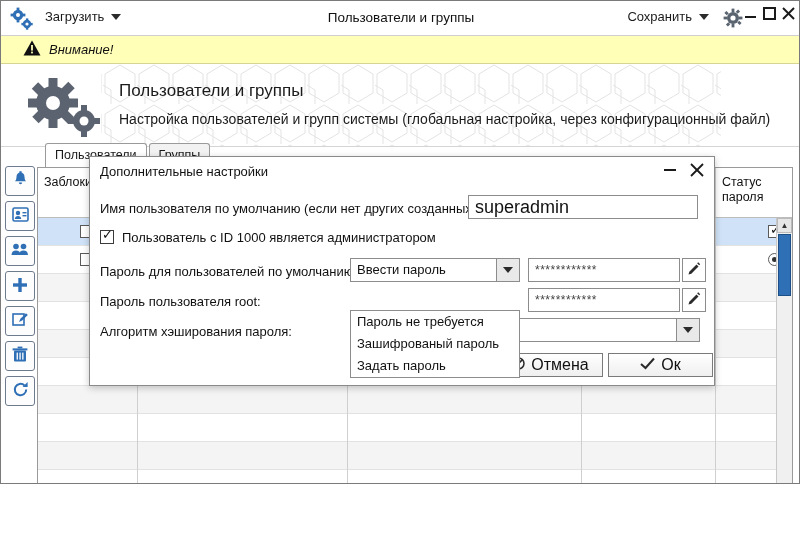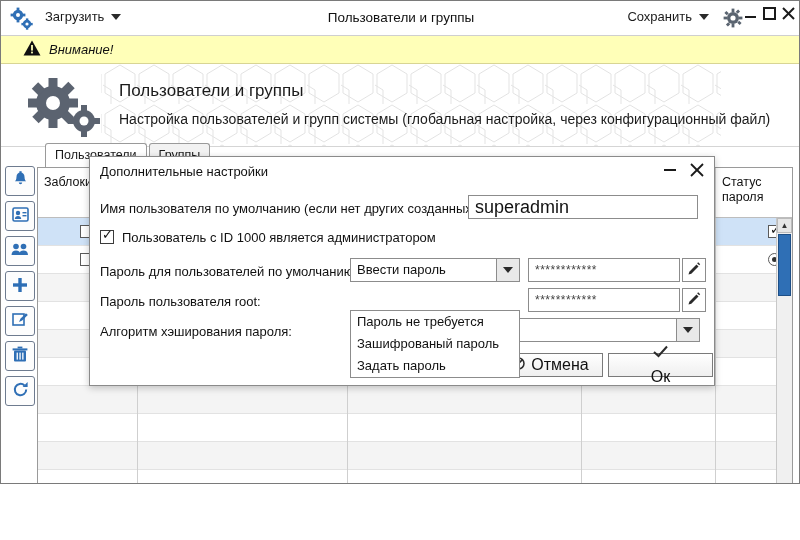--- a/index.html
+++ b/index.html
@@ -750,21 +750,21 @@
 
       <div class="dlg-btn" style="left:408px; top:168px; width:105px;">
         <span>
           <svg width="13" height="13" viewBox="0 0 13 13">
             <circle cx="6.5" cy="6.5" r="5.5" fill="none" stroke="#2b2b2b" stroke-width="1.5"></circle>
             <line x1="2.6" y1="10.4" x2="10.4" y2="2.6" stroke="#2b2b2b" stroke-width="1.5"></line>
           </svg>
         </span>
         <span>Отмена</span>
       </div>
-      <div class="dlg-btn" style="left:518px; top:168px; width:105px;flex-direction:column;">
+      <div class="dlg-btn" style="left:518px; top:168px; width:105px;">
         <span>
           <svg width="15" height="13" viewBox="0 0 15 13">
             <polyline points="1,7 5.5,11 14,1.5" fill="none" stroke="#2b2b2b" stroke-width="2"></polyline>
           </svg>
         </span>
         <span>Ок</span>
       </div>
     </div>
   </div>
 

